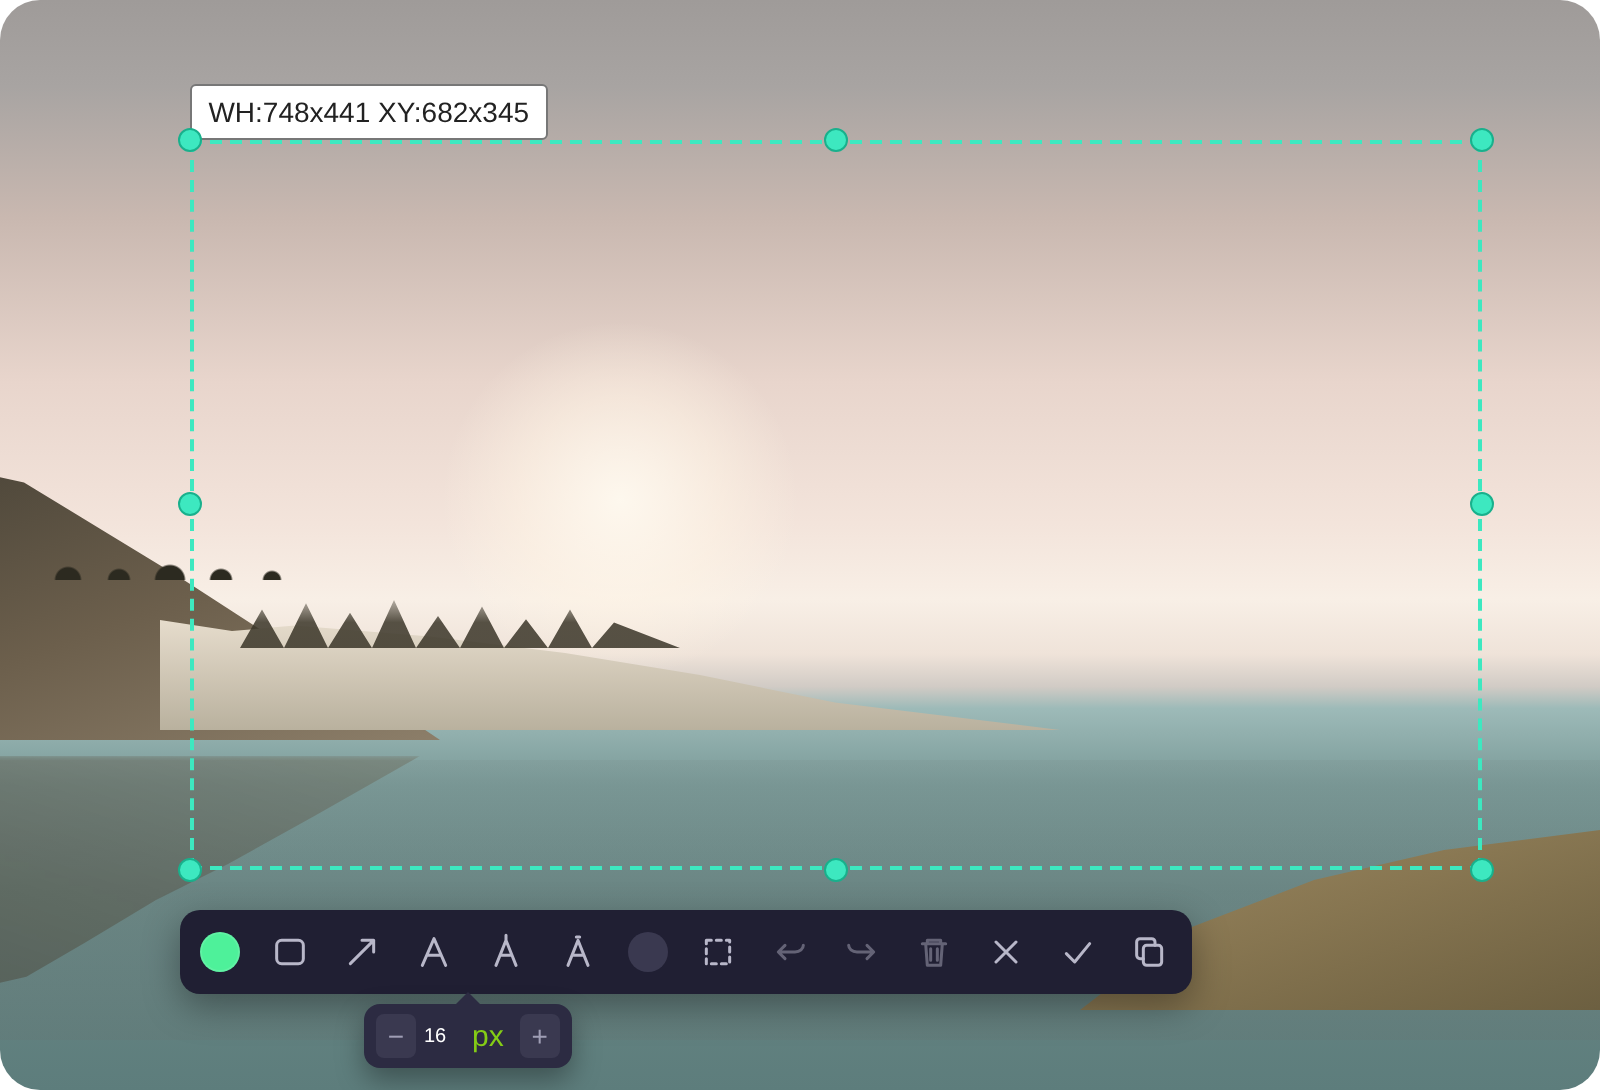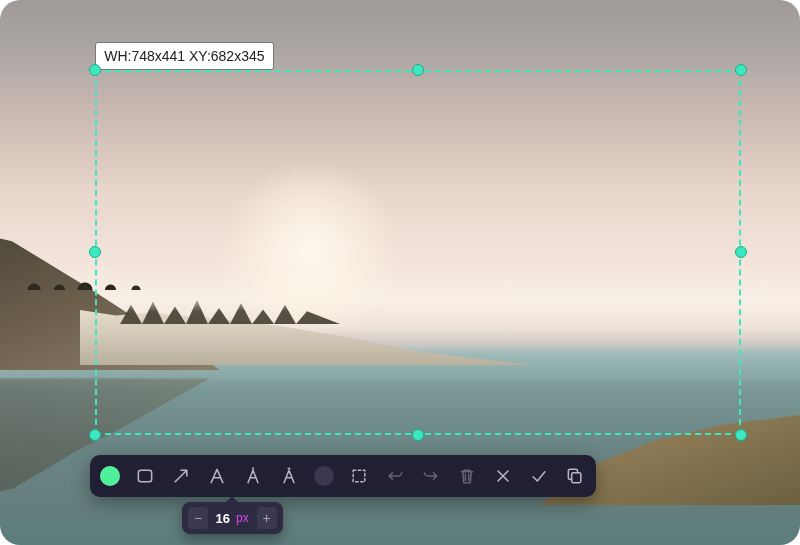--- a/index.html
+++ b/index.html
@@ -197,28 +197,27 @@
     background: #3a3950;
     border-radius: 4px;
     color: #9f9eb5;
     display: flex; align-items: center; justify-content: center;
     font-size: 14px;
     cursor: pointer;
     user-select: none;
   }
   .size-val {
     color: #ffffff;
-    font-size: 13px;
+    font-size: 10px;
     min-width: 18px;
-    text-align: right;
-    font-weight: bold;
+    text-align: left;
   }
   .size-unit {
-    color: #d946ef;
-    font-size: 12px;
+    color: #84cc16;
+    font-size: 15px;
     margin: 0 4px 0 2px;
   }
 </style>
 </head>
 <body>
 
 <div class="canvas">
   <div class="sun"></div>
   <div class="hill-left"></div>
   <div class="trees-left"></div>

